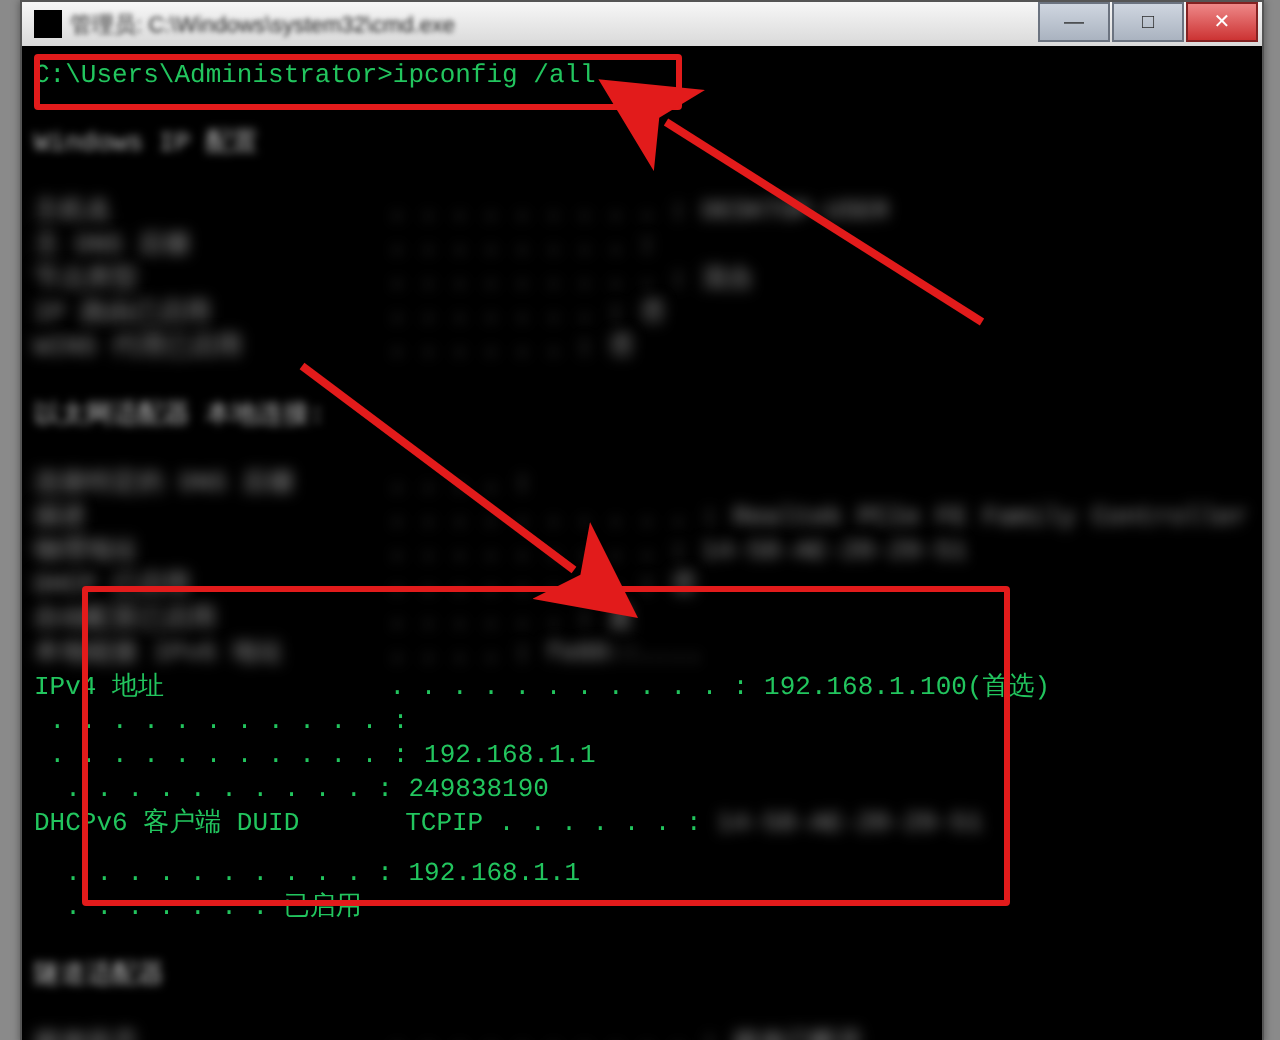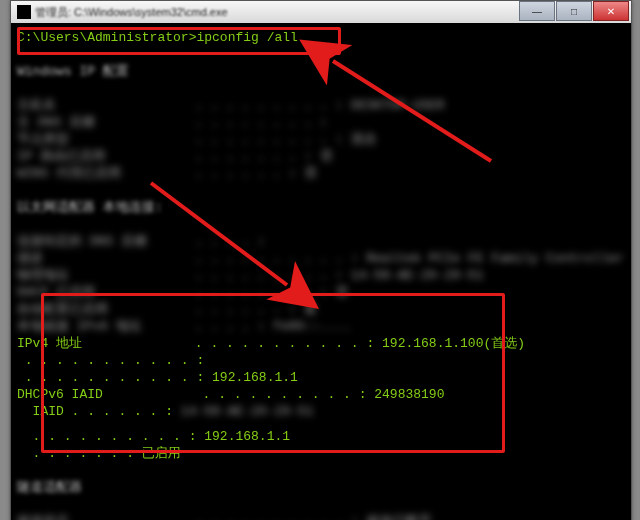--- a/index.html
+++ b/index.html
@@ -11,21 +11,21 @@
   .winbtn{width:34px;height:18px;margin-left:1px;background:linear-gradient(#cfd6e0,#aab3c0);border:1px solid #6b7380;display:flex;align-items:center;justify-content:center;color:#2a2a2a;font-size:10px;}
   .winbtn.close{background:linear-gradient(#e88,#c33);color:#fff;border-color:#832222;}
   .console{position:absolute;left:0;right:0;top:22px;bottom:0;background:#000;color:#e6e6e6;font-size:13px;line-height:17px;padding:6px 6px;}
   .blur1{filter:blur(2.2px);color:#bfbfbf;}
   .blur2{filter:blur(3.5px);color:#9a9a9a;}
   .row{white-space:pre;}
   .box{position:absolute;border:3px solid #e21b1b;border-radius:2px;pointer-events:none;}
   .box.top{left:6px;top:26px;width:318px;height:22px;}
   .box.mid{left:30px;top:292px;width:458px;height:154px;}
   svg.arrows{position:absolute;left:0;top:0;pointer-events:none;}
-  .sharp{filter:none;color:#84cc16;}
+  .sharp{filter:none;color:#22c55e;}
   .kv{display:flex;}
   .kv .k{width:170px;white-space:pre;}
   .kv .dots{flex:0 0 auto;white-space:pre;}
   .kv .v{white-space:pre;font-family:Liberation Mono, monospace;}
 </style>
 </head>
 <body>
 
 <div class="frame">
 
@@ -118,26 +118,26 @@
         <span class="v">192.168.1.100(首选)</span>
       </div>
     <div class="kv sharp">
         <span class="dots"> . . . . . . . . . . . : </span>
       </div>
     <div class="kv sharp">
         <span class="dots"> . . . . . . . . . . . : </span>
         <span class="v">192.168.1.1</span>
       </div>
     <div class="kv sharp">
-        <span class="k"><span>DHCPv6 IAID</span></span>
         <span class="dots">  . . . . . . . . . . : </span>
         <span class="v">249838190</span>
       </div>
     <div class="kv">
-        <span class="dots sharp">  IAID . . . . . . : </span>
+        <span class="k sharp"><span>DHCPv6 客户端 DUID</span></span>
+        <span class="dots sharp">  TCPIP . . . . . . : </span>
         <span class="v blur2">14-58-AE-20-29-51</span>
       </div>
     <div class="row" style="height:8px">&nbsp;</div>
     <div class="kv sharp">
         <span class="dots">  . . . . . . . . . . : </span>
         <span class="v">192.168.1.1</span>
       </div>
     <div class="kv sharp">
         <span class="dots">  . . . . . . : </span>
         <span class="v">已启用</span>

